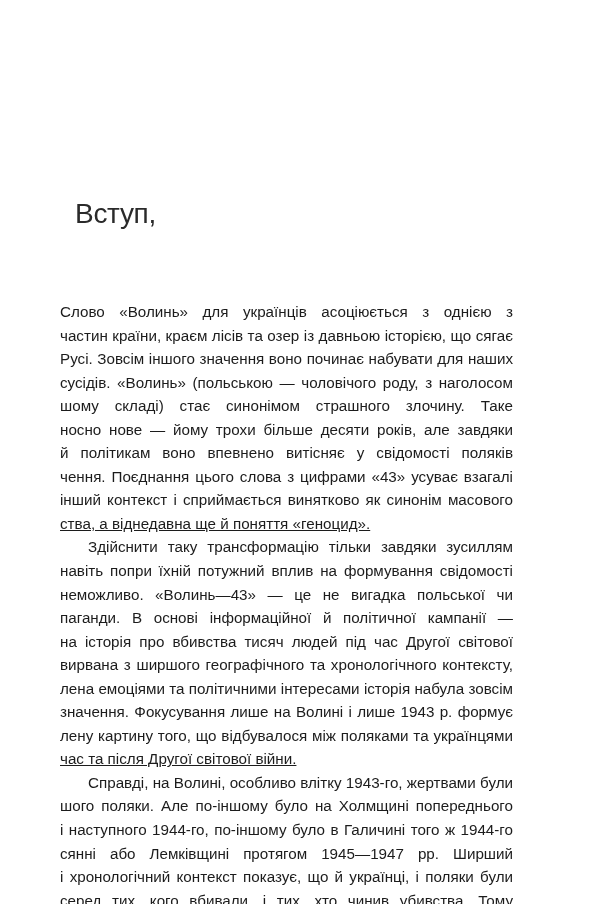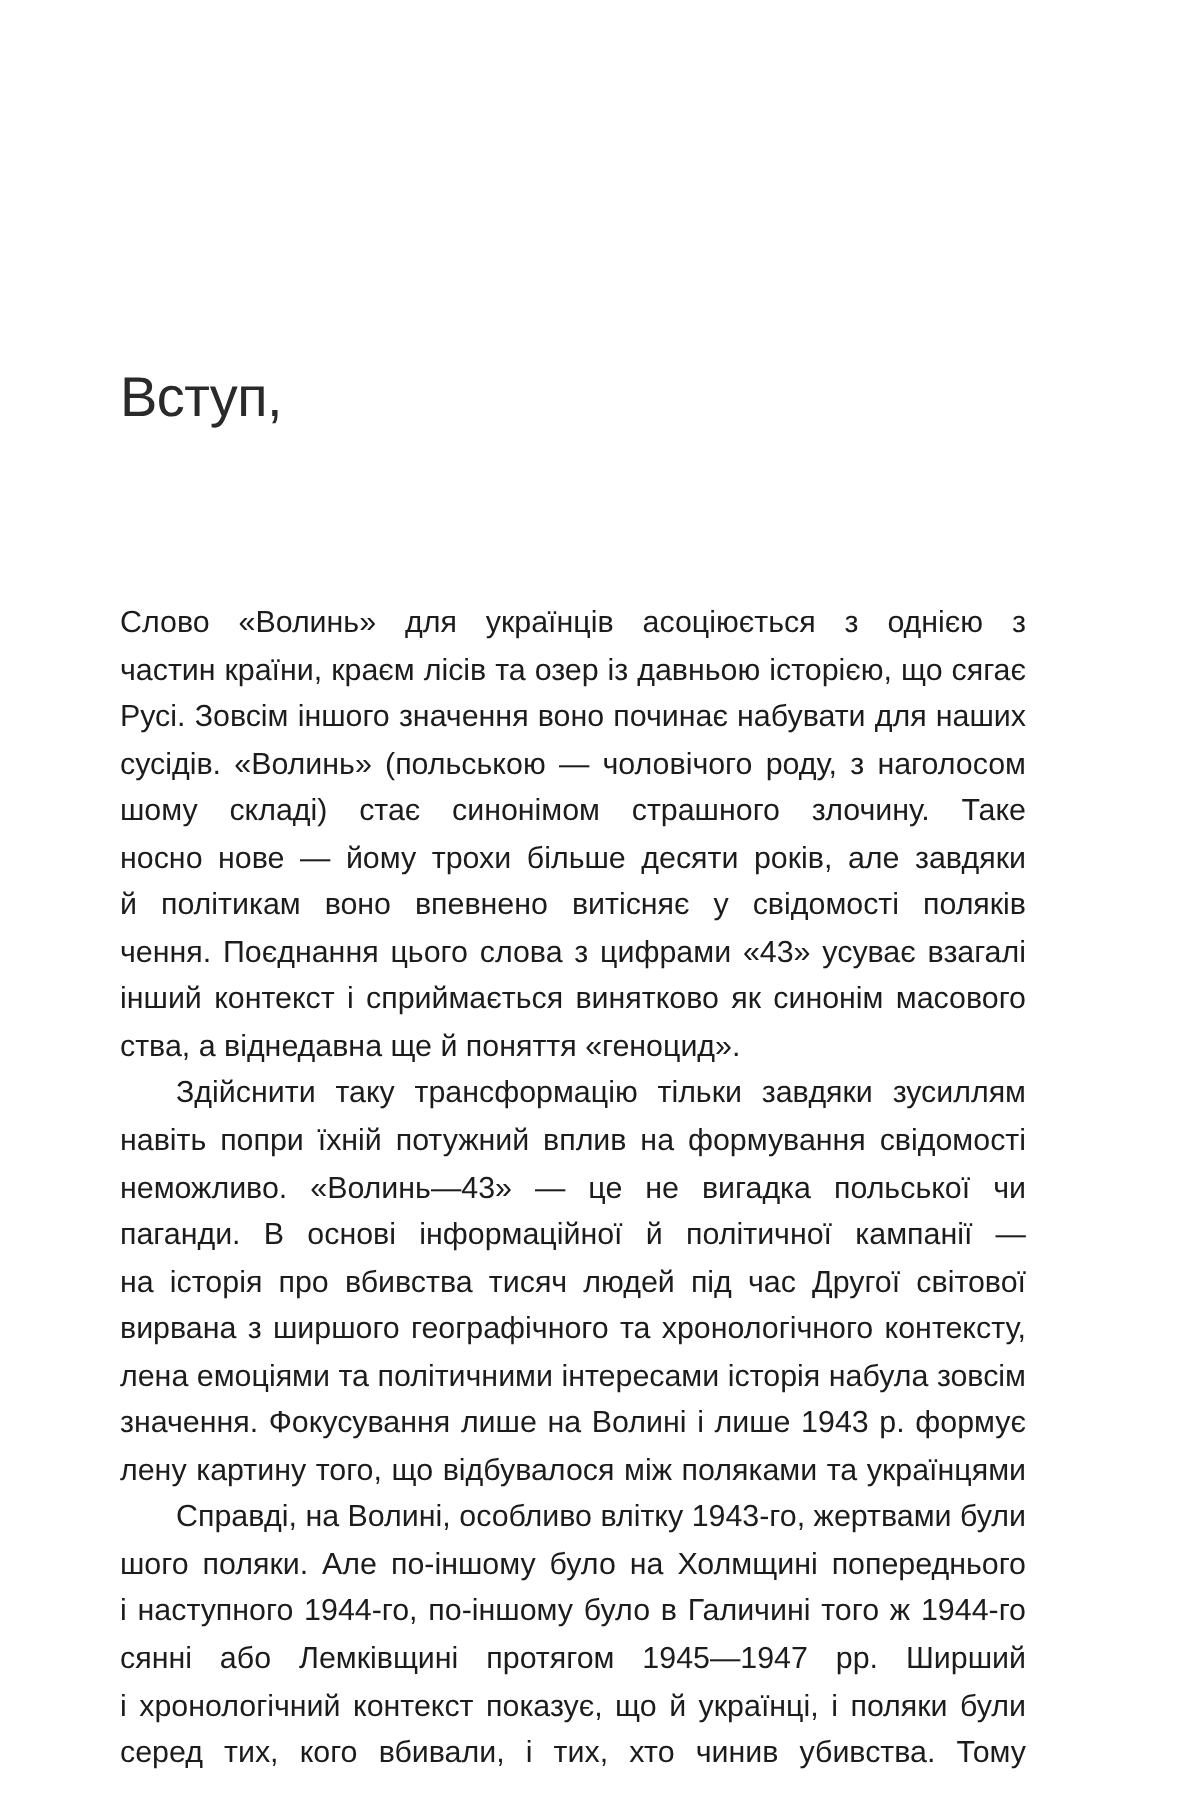--- a/index.html
+++ b/index.html
@@ -6,33 +6,33 @@
   body {
     width: 600px; height: 904px; background: #ffffff;
     position: relative; overflow: hidden;
     font-family: "Liberation Sans", "DejaVu Sans", sans-serif;
     color: #1e1e1e;
   }
   .page { position: absolute; left: 0; top: 0; width: 600px; height: 904px; }
   .title {
     position: absolute; left: 60px; top: 183px; width: 500px;
     font-size: 28px; line-height: 32px; font-weight: 300;
-    color: #2a2a2a; letter-spacing: -0.3px; margin: 0;
+    color: #2a2a2a; letter-spacing: -0.3px; margin: 15px;
   }
   .title span { display: block; }
   .body-text {
     position: absolute; left: 60px; top: 300px; width: 453px;
   }
   .para {
     margin: 0; font-size: 15.2px; line-height: 23.55px;
     text-align: justify; text-align-last: left; color: #1c1c1c;
   }
   .para.indent { text-indent: 28px; }
   .line { display: block; text-align: justify; text-align-last: justify; white-space: nowrap; }
-  .line.last { text-align-last: left; }
+  .line.last { text-align-last: left; text-decoration: underline; }
 </style>
 </head>
 <body>
 
 <div class="page">
   <h1 class="title">
     <span>Вступ,</span>
   </h1>
 
   <div class="body-text">
@@ -51,20 +51,21 @@
     <div class="para indent" id="p1" style="text-indent: 0px;">
         <span class="line" style="white-space: normal; height: 23.55px; overflow: hidden; text-indent: 28px;">Здійснити таку трансформацію тільки завдяки зусиллям нинішніх ЗМІ,</span>
         <span class="line" style="white-space: normal; height: 23.55px; overflow: hidden;">навіть попри їхній потужний вплив на формування свідомості суспільства,</span>
         <span class="line" style="white-space: normal; height: 23.55px; overflow: hidden;">неможливо. «Волинь—43» — це не вигадка польської чи російської про-</span>
         <span class="line" style="white-space: normal; height: 23.55px; overflow: hidden;">паганди. В основі інформаційної й політичної кампанії — реальна страш-</span>
         <span class="line" style="white-space: normal; height: 23.55px; overflow: hidden;">на історія про вбивства тисяч людей під час Другої світової війни. Проте</span>
         <span class="line" style="white-space: normal; height: 23.55px; overflow: hidden;">вирвана з ширшого географічного та хронологічного контексту, приправ-</span>
         <span class="line" style="white-space: normal; height: 23.55px; overflow: hidden;">лена емоціями та політичними інтересами історія набула зовсім іншого</span>
         <span class="line" style="white-space: normal; height: 23.55px; overflow: hidden;">значення. Фокусування лише на Волині і лише 1943 р. формує викрив-</span>
         <span class="line" style="white-space: normal; height: 23.55px; overflow: hidden;">лену картину того, що відбувалося між поляками та українцями до, під</span>
+        <span class="line last" style="white-space: normal; height: 23.55px; overflow: hidden;">час та після Другої світової війни.</span>
       </div>
     <div class="para indent" id="p2" style="text-indent: 0px;">
         <span class="line" style="white-space: normal; height: 23.55px; overflow: hidden; text-indent: 28px;">Справді, на Волині, особливо влітку 1943-го, жертвами були здебіль-</span>
         <span class="line" style="white-space: normal; height: 23.55px; overflow: hidden;">шого поляки. Але по-іншому було на Холмщині попереднього 1942-го</span>
         <span class="line" style="white-space: normal; height: 23.55px; overflow: hidden;">і наступного 1944-го, по-іншому було в Галичині того ж 1944-го чи в Над-</span>
         <span class="line" style="white-space: normal; height: 23.55px; overflow: hidden;">сянні або Лемківщині протягом 1945—1947 рр. Ширший географічний</span>
         <span class="line" style="white-space: normal; height: 23.55px; overflow: hidden;">і хронологічний контекст показує, що й українці, і поляки були водночас</span>
         <span class="line" style="white-space: normal; height: 23.55px; overflow: hidden;">серед тих, кого вбивали, і тих, хто чинив убивства. Тому зробити поділ</span>
       </div>
   </div>

